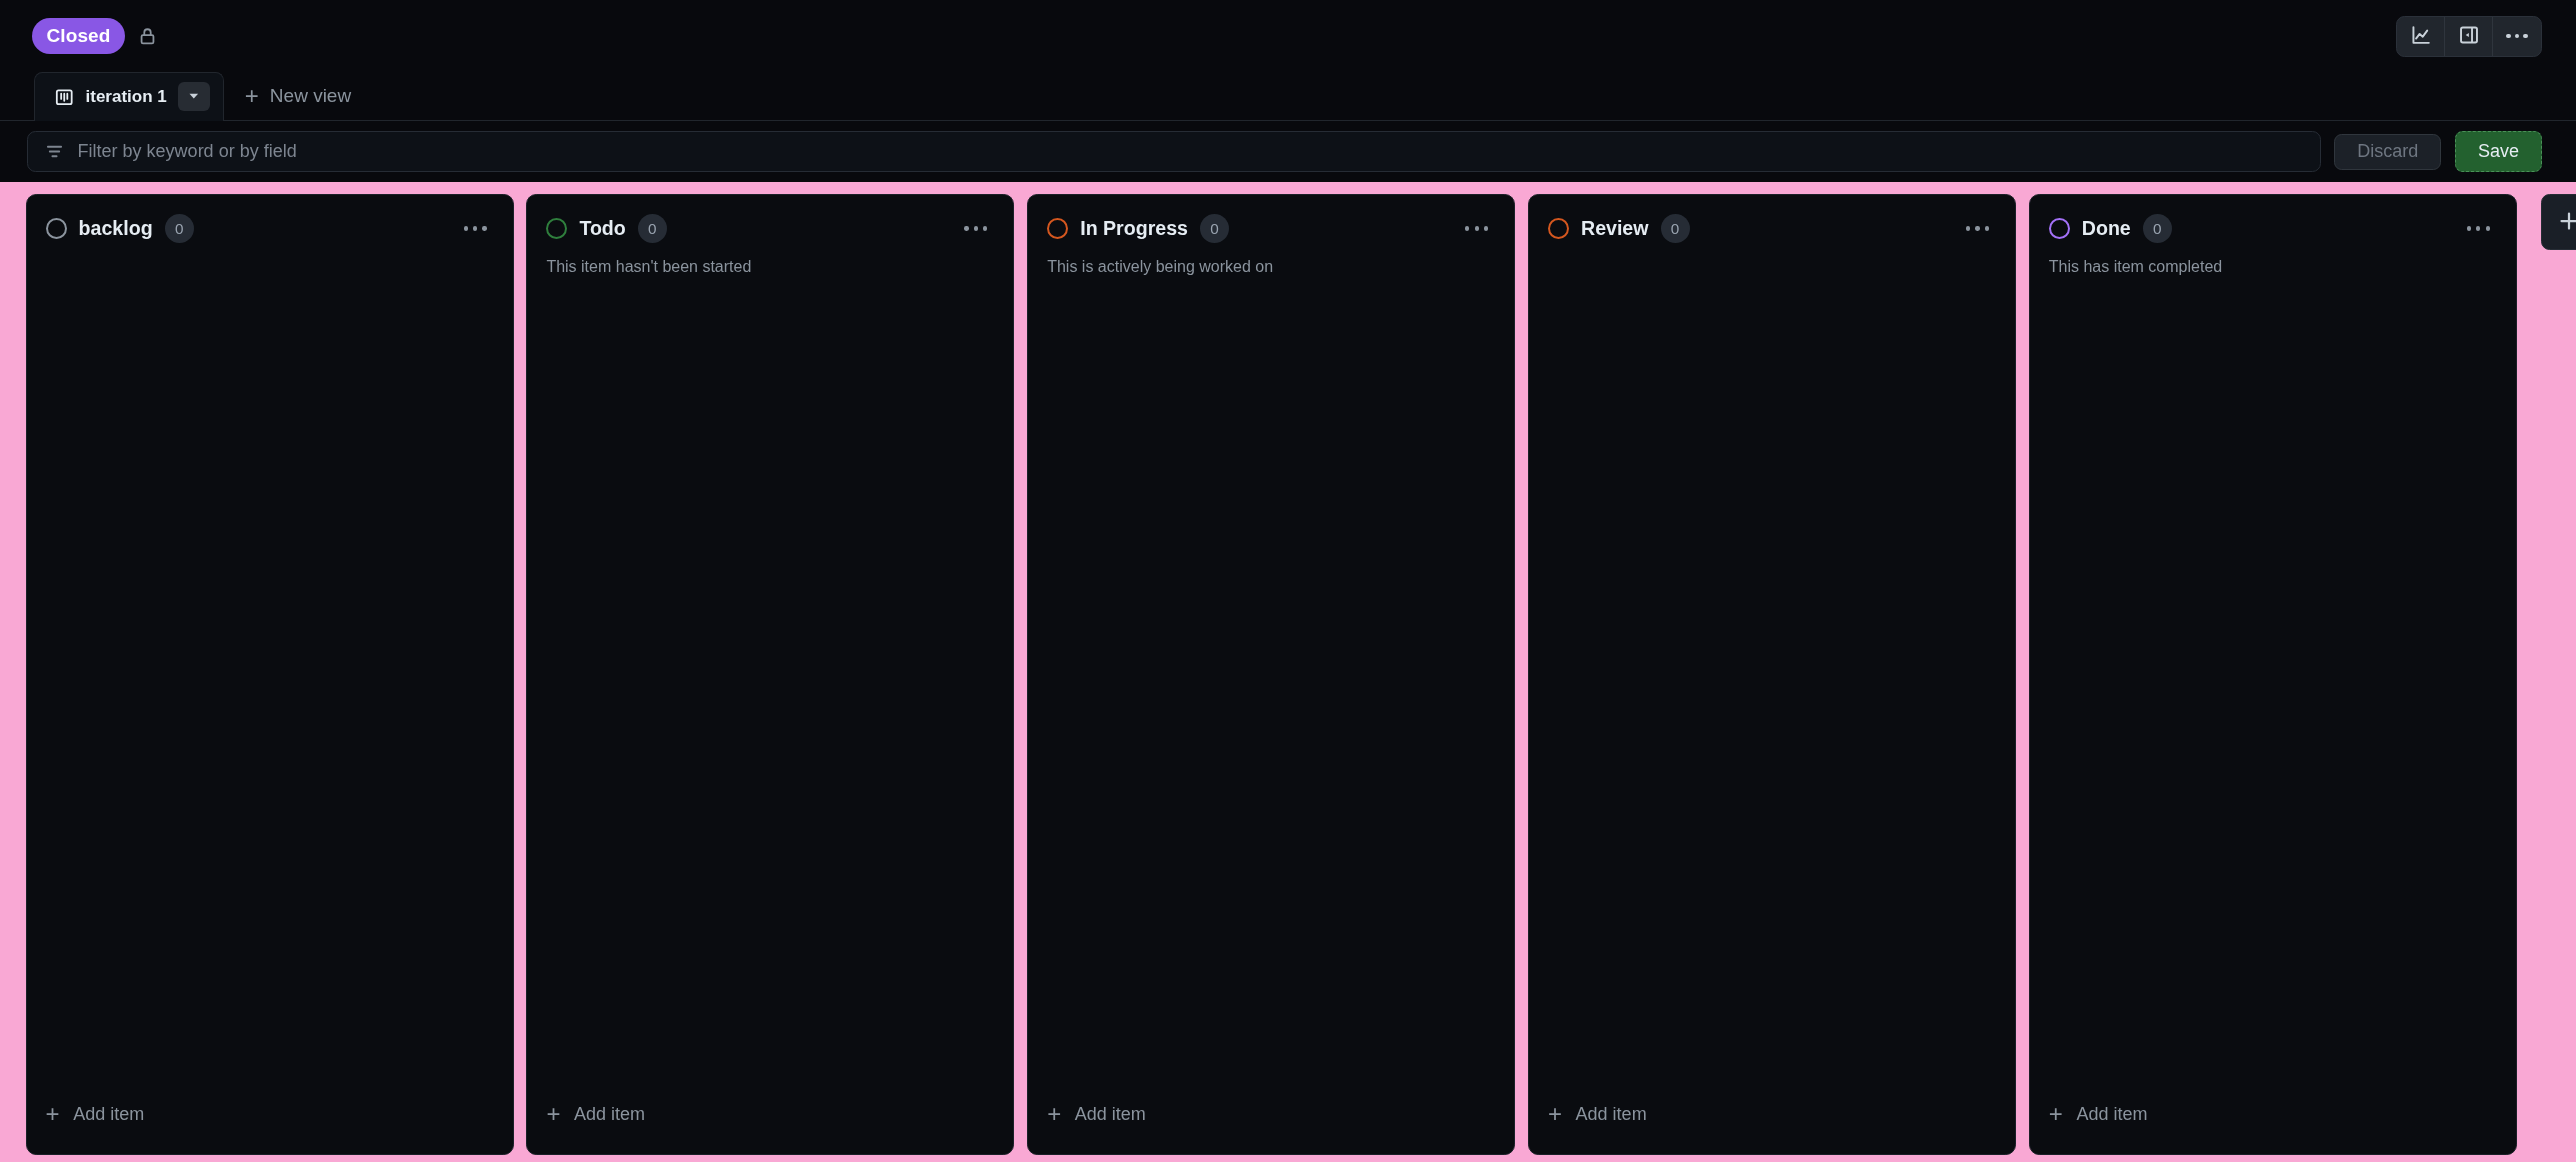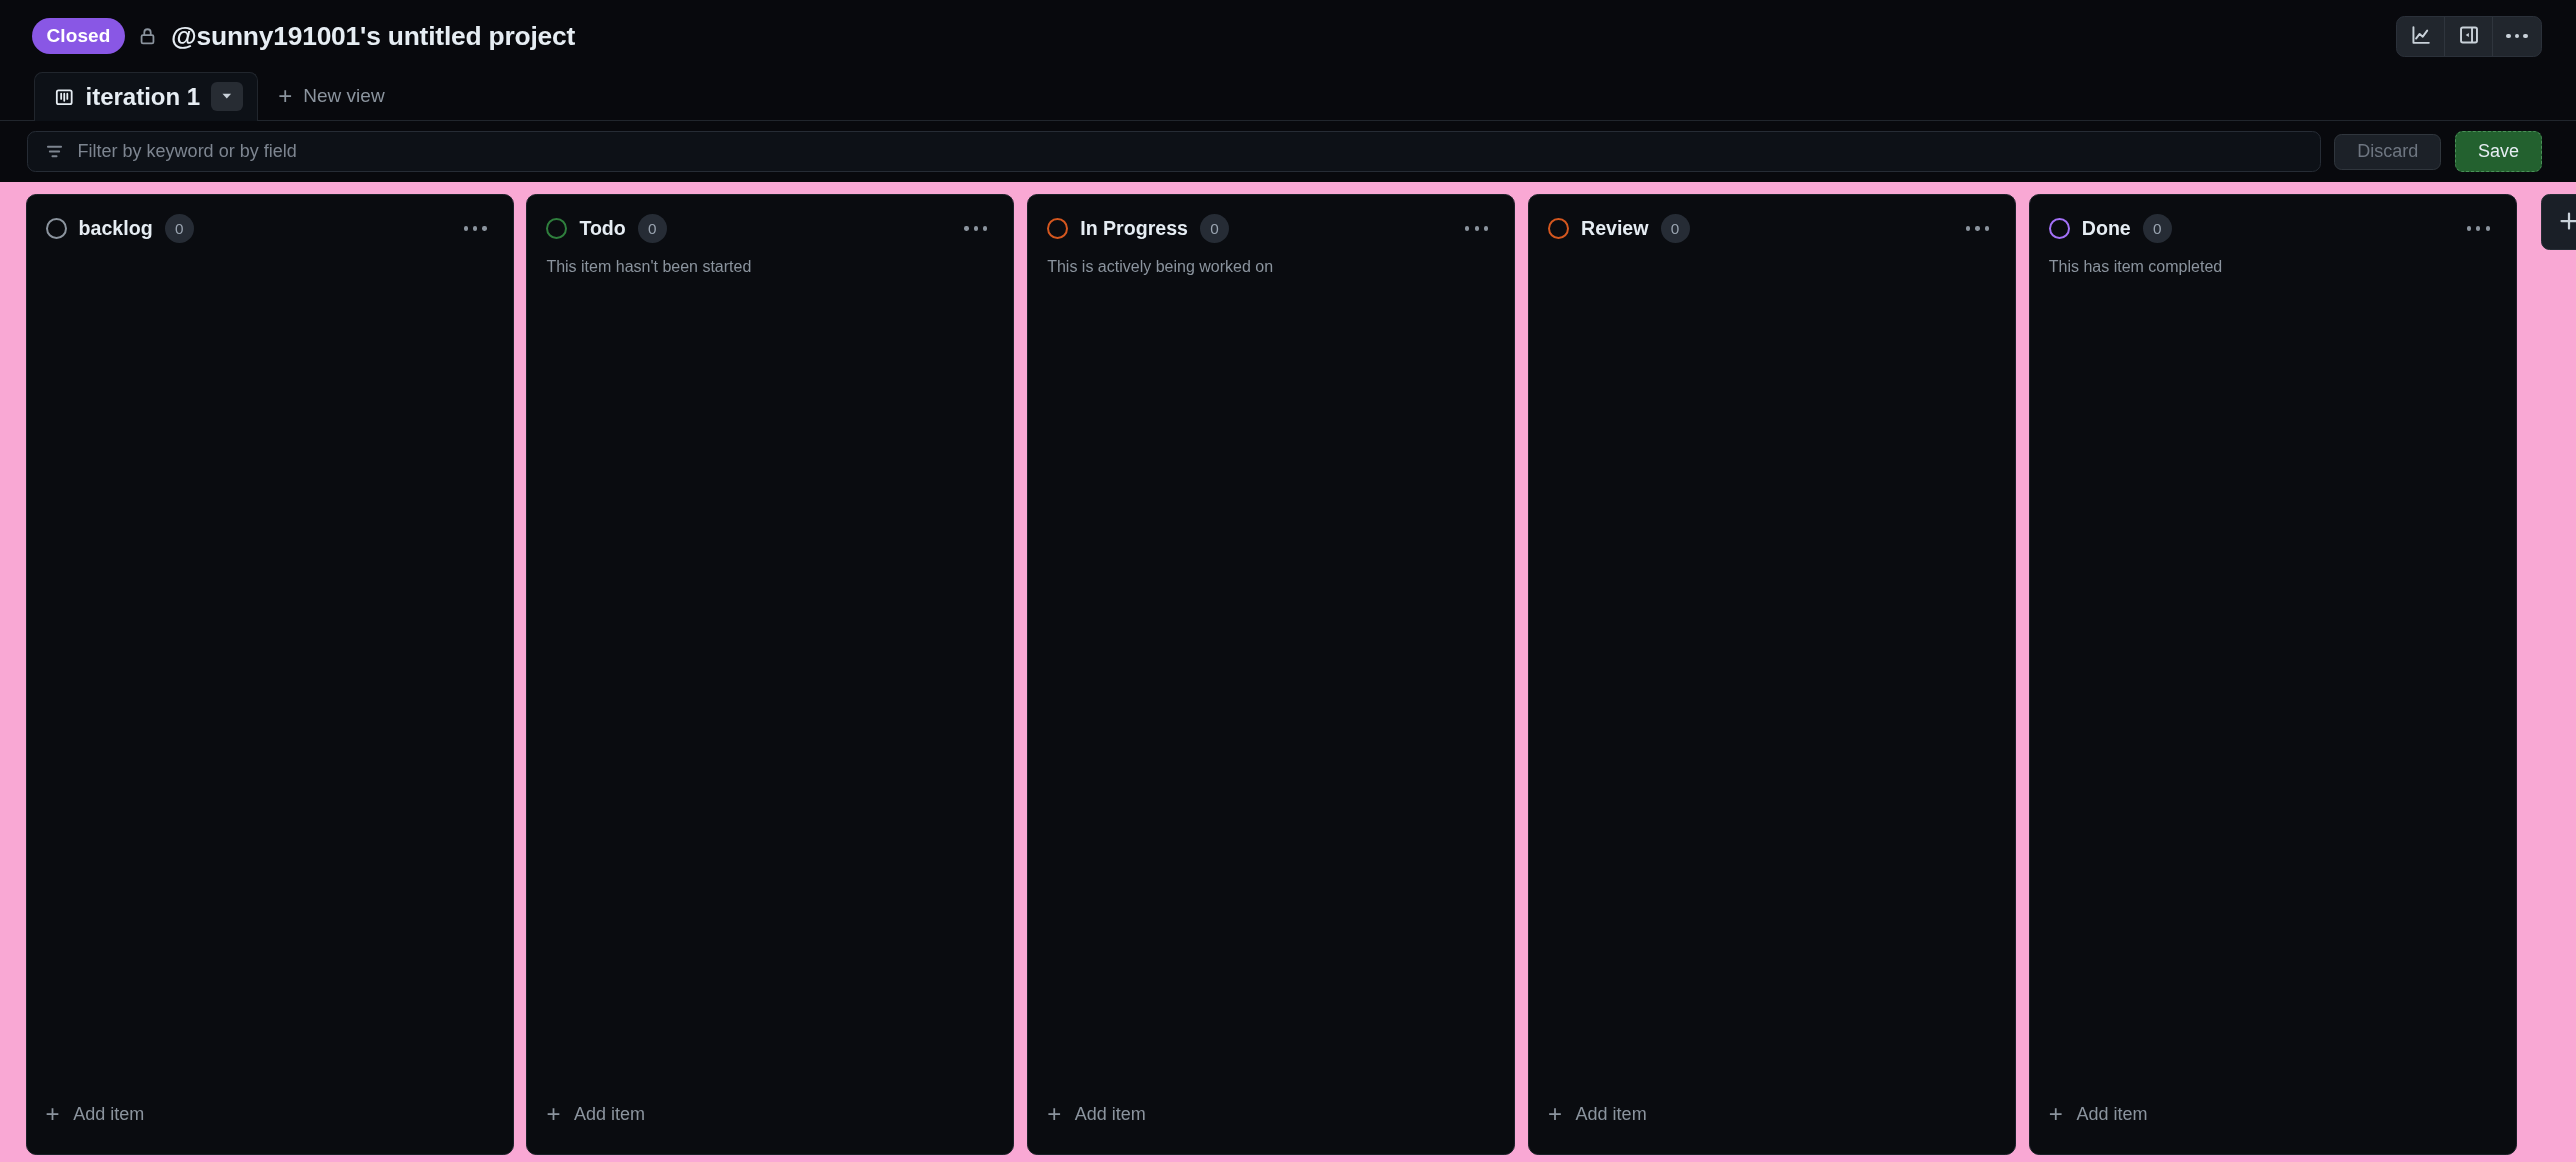--- a/index.html
+++ b/index.html
@@ -140,21 +140,21 @@
     top: 0.9px;
   }
 
   .tab-icon {
     display: inline-flex;
     color: #e6edf3;
     flex: 0 0 auto;
   }
 
   .tab-label {
-    font-size: 24px;
+    font-size: 17px;
     font-weight: 600;
     color: #e6edf3;
     white-space: nowrap;
   }
 
   .tab-caret {
     width: 32px;
     height: 29px;
     border-radius: 6px;
     background: #272c33;
@@ -402,21 +402,20 @@
 
   <div class="header">
     <div class="header-left">
       <span class="status-pill">Closed</span>
       <span class="lock-icon">
         <svg width="19" height="20.5" viewBox="0 0 16 16" fill="none" stroke="currentColor" stroke-width="1.5">
           <rect x="3" y="7" width="10" height="7" rx="1.2"></rect>
           <path d="M5.3 7V4.8a2.7 2.7 0 0 1 5.4 0V7"></path>
         </svg>
       </span>
-      <h1 class="project-title">@sunny191001's untitled project</h1>
     </div>
 
     <div class="header-right">
       <div class="icon-group">
         <button class="icon-group-btn">
           <span>
             <svg width="22" height="22" viewBox="0 0 16 16" fill="none" stroke="currentColor" stroke-width="1.4" stroke-linecap="round" stroke-linejoin="round">
               <path d="M2.5 2.3v11.4h11.2"></path>
               <path d="M4.4 10.6 7 7.2l2.3 2 3.2-4.4"></path>
             </svg>

